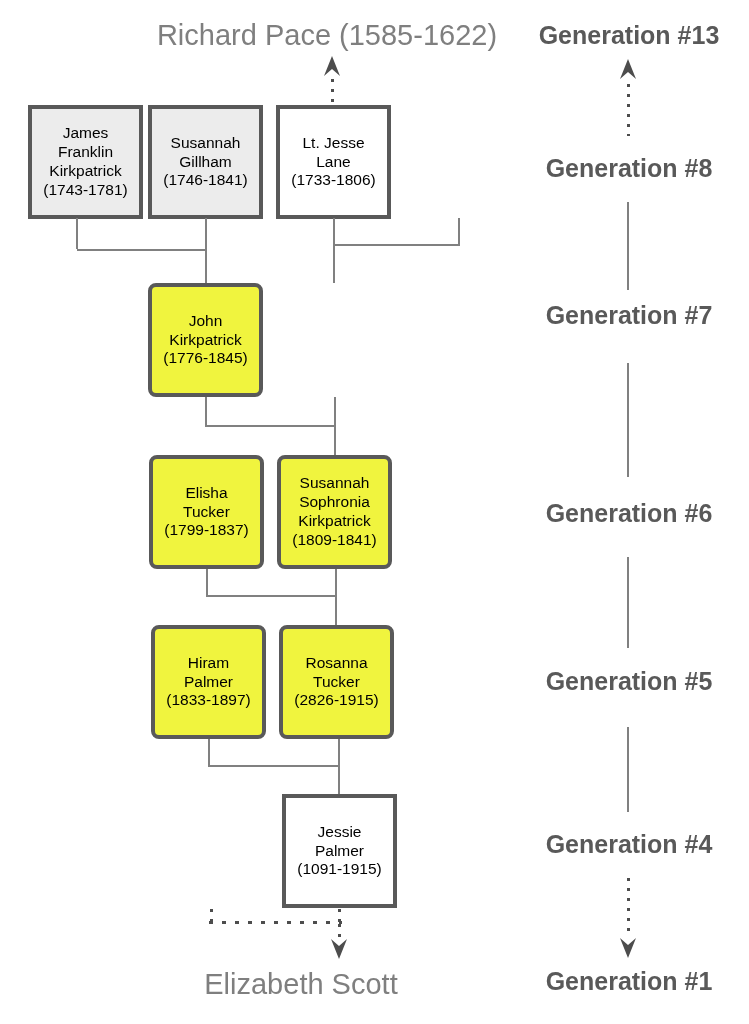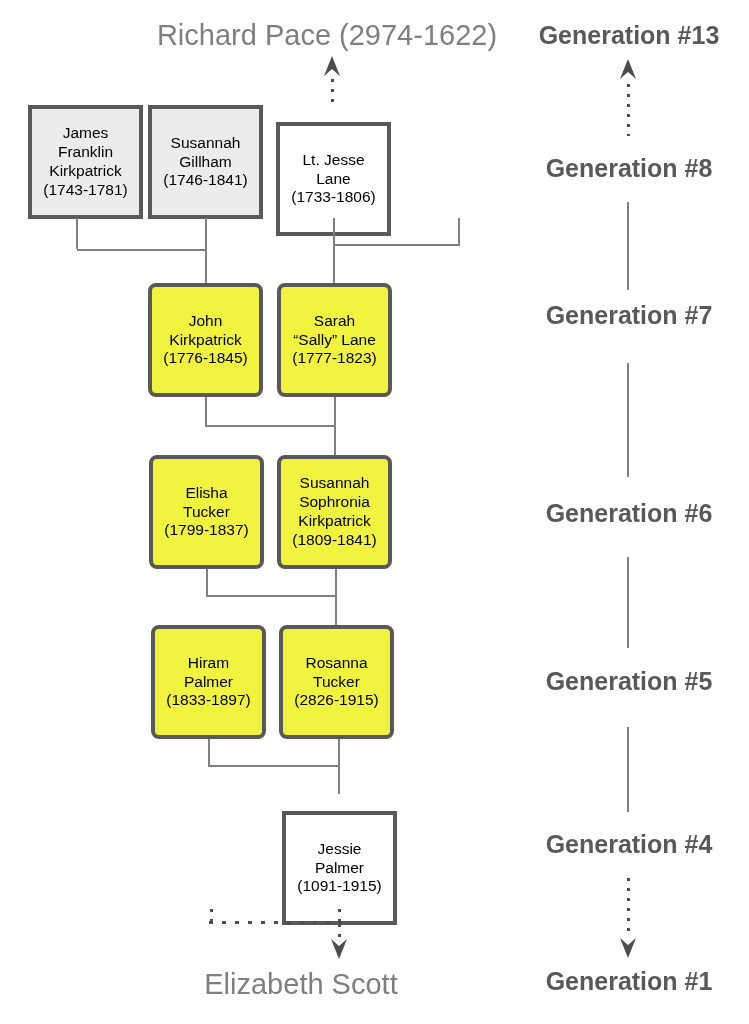--- a/index.html
+++ b/index.html
@@ -8,36 +8,36 @@
     font-family:"Liberation Sans",sans-serif;
   }
   .bigtitle{position:absolute;text-align:center;font-size:29px;line-height:34px;color:var(--title_text);}
   .genlabel{position:absolute;left:499px;width:260px;text-align:center;font-weight:bold;
     font-size:25px;line-height:30px;color:var(--label_text);}
   .pbox{position:absolute;width:115px;height:114px;border:4px solid var(--box_border);
     box-sizing:border-box;display:flex;align-items:center;justify-content:center;
     text-align:center;font-size:15.5px;line-height:1.22;color:var(--box_text);white-space:pre-line;}
   [data-fill="highlight"]{background:var(--highlight);border-radius:8px;}
   [data-fill="muted"]{background:var(--muted);}
-  [data-fill="plain"]{background:var(--plain);margin-top:17px;}
+  [data-fill="plain"]{background:var(--plain);}
   .vline{position:absolute;width:2px;background:var(--line);}
   .hline{position:absolute;height:2px;background:var(--line);}
   .dotv{position:absolute;width:3px;
     background-image:repeating-linear-gradient(to bottom,var(--dotted) 0 3px,transparent 3px 10px);}
   .doth{position:absolute;height:3px;
     background-image:repeating-linear-gradient(to right,var(--dotted) 0 4px,transparent 4px 13px);}
   .arrow{position:absolute;width:18px;height:22px;}
   .arrow path{fill:var(--dotted);}
 </style>
 </head>
 <body>
 
 <div class="stage">
 
-  <div class="bigtitle" style="left:77px;top:18px;width:500px">Richard Pace (2974-1622)</div>
+  <div class="bigtitle" style="left:77px;top:18px;width:500px">Richard Pace (1585-1622)</div>
   <div class="bigtitle" style="left:101px;top:967px;width:400px">Elizabeth Scott</div>
 
   <div class="genlabel" style="top:20px">Generation #13</div>
   <div class="genlabel" style="top:153px">Generation #8</div>
   <div class="genlabel" style="top:300px">Generation #7</div>
   <div class="genlabel" style="top:498px">Generation #6</div>
   <div class="genlabel" style="top:666px">Generation #5</div>
   <div class="genlabel" style="top:829px">Generation #4</div>
   <div class="genlabel" style="top:966px">Generation #1</div>
 
@@ -48,23 +48,20 @@
   <div class="pbox" style="left:148px;top:105px" data-fill="muted">Susannah
 Gillham
 (1746-1841)</div>
   <div class="pbox" style="left:276px;top:105px" data-fill="plain">Lt. Jesse
 Lane
 (1733-1806)</div>
 
   <div class="pbox" style="left:148px;top:283px" data-fill="highlight">John
 Kirkpatrick
 (1776-1845)</div>
-  <div class="pbox" style="left:277px;top:283px" data-fill="highlight">Sarah
-“Sally” Lane
-(1777-1823)</div>
 
   <div class="pbox" style="left:149px;top:455px" data-fill="highlight">Elisha
 Tucker
 (1799-1837)</div>
   <div class="pbox" style="left:277px;top:455px" data-fill="highlight">Susannah
 Sophronia
 Kirkpatrick
 (1809-1841)</div>
 
   <div class="pbox" style="left:151px;top:625px" data-fill="highlight">Hiram

